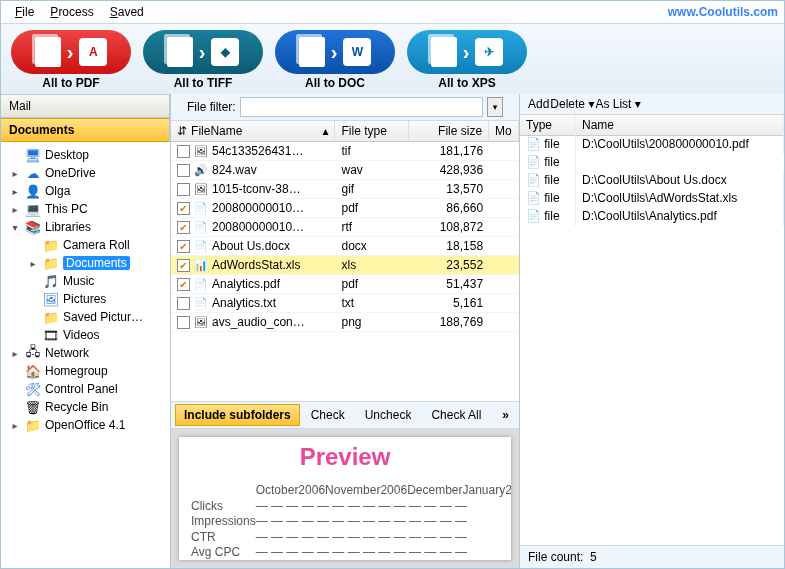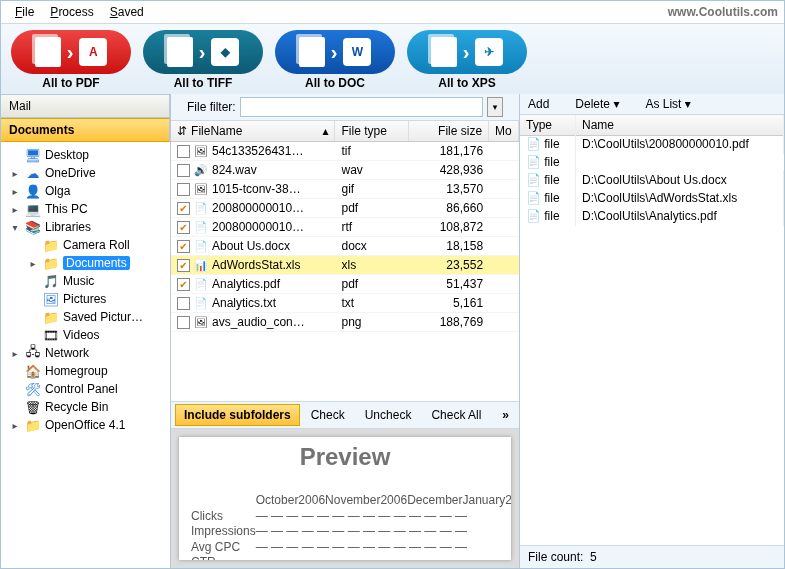--- a/index.html
+++ b/index.html
@@ -1,20 +1,20 @@
 <!DOCTYPE html>
 <html><head>
 <meta charset="utf-8">
 <style>
 * { box-sizing: border-box; margin: 0; padding: 0; font-family: "Segoe UI", Tahoma, sans-serif; font-size: 12px; }
 body { width: 785px; height: 569px; background: #e8f2f9; display: flex; flex-direction: column; overflow: hidden; border: 1px solid #a9c5da; }
 .menubar { display: flex; align-items: center; padding: 2px 6px; background: #fff; border-bottom: 1px solid #d0d8e0; }
 .menubar .mi { padding: 2px 8px; cursor: default; }
 .menubar .mi:first-letter { text-decoration: underline; }
-.menubar .brand { margin-left: auto; color: #737373; font-weight: 600; }
+.menubar .brand { margin-left: auto; color: #3b82f6; font-weight: 600; }
 .toolbar { display: flex; gap: 12px; padding: 6px 10px 4px; background: linear-gradient(#f4f9fd, #e3eef7); }
 .tb { display: flex; flex-direction: column; align-items: center; gap: 2px; }
 .tb .pill { width: 120px; height: 44px; border-radius: 22px; display: flex; align-items: center; justify-content: center; gap: 6px; color: #fff; font-weight: bold; }
 .tb .pill.red { background: linear-gradient(#e44, #c11); }
 .tb .pill.teal { background: linear-gradient(#1a7f9b, #0d5a73); }
 .tb .pill.blue { background: linear-gradient(#1f74d8, #0b4fa8); }
 .tb .pill.sky { background: linear-gradient(#28a6e0, #0f7fb8); }
 .tb .lbl { font-weight: 600; font-size: 12px; }
 .pill .doc { width: 26px; height: 30px; background: #fff; border-radius: 2px; position: relative; }
 .pill .doc::before { content:""; position:absolute; left:-3px; top:-3px; width:26px; height:30px; background:#fff; border-radius:2px; opacity:.6; }
@@ -43,24 +43,24 @@
 .fr .c { padding:0 6px; overflow:hidden; text-overflow:ellipsis; white-space:nowrap; display:flex; align-items:center; gap:4px;}
 .c.fn { width:165px; } .c.ft { width:74px; } .c.fs { width:80px; text-align:right; justify-content:flex-end; } .c.fm { width:30px; }
 .fr .cb { width:13px; height:13px; border:1px solid #888; display:inline-flex; align-items:center; justify-content:center; font-size:10px; color:#d97a00; background:#fff;}
 .fr .fi { width:14px; height:14px; display:inline-flex; align-items:center; justify-content:center; font-size:11px;}
 .bottombar { display:flex; align-items:center; padding:2px 4px; background:#eef5fb; border-top:1px solid #cdd9e4; gap:2px;}
 .bottombar .btn { padding:3px 8px; border:1px solid transparent; cursor:default;}
 .bottombar .btn.active { background: linear-gradient(#ffe087,#ffc23a); border:1px solid #d9a600; font-weight:600;}
 .bottombar .more { margin-left:auto; padding:0 6px; font-weight:bold;}
 .preview { height:140px; background:#dcdcdc; border-top:1px solid #cdd9e4; padding:8px; overflow:hidden;}
 .preview .sheet { background:#fff; height:100%; padding:6px 12px; box-shadow:0 0 4px rgba(0,0,0,.3); overflow:hidden;}
-.preview .title { text-align:center; color:#737373; font-size:24px; font-weight:600; margin-bottom:22px;}
+.preview .title { text-align:center; color:#ec4899; font-size:24px; font-weight:600; margin-bottom:12px;}
 .preview .mini { font-size:5px; color:#555; line-height:1.3; }
 .right { width:264px; display:flex; flex-direction:column; background:#fff;}
-.rtool { display:flex; gap:26px; padding:3px 8px; background:#eef5fb; border-bottom:1px solid #cdd9e4;}
+.rtool { display:flex; gap:1px; padding:3px 8px; background:#eef5fb; border-bottom:1px solid #cdd9e4;}
 .rtool span { cursor:default; }
 .rgrid { flex:1; overflow:auto; }
 .rh { display:flex; background: linear-gradient(#fbfbfb,#ececec); border-bottom:1px solid #ccc;}
 .rh .c, .rr .c { padding:3px 6px; border-right:1px solid #eee;}
 .rr { display:flex; align-items:flex-end; height:18px;}
 .c.rt { width:56px; } .c.rn { flex:1; }
 .rcount { padding:4px 8px; border-top:1px solid #cdd9e4; background:#eef5fb;}
 .ic-folder { color:#f5c84c; } .ic-blue { color:#1e6fd8; } .ic-green{color:#3a9a3a;}
 </style>
 </head>
@@ -338,25 +338,25 @@
                 </tr>
            <tr>
                   <td>Clicks</td>
                   <td colspan="14">— — — — — — — — — — — — — —</td>
                 </tr>
            <tr>
                   <td>Impressions</td>
                   <td colspan="14">— — — — — — — — — — — — — —</td>
                 </tr>
            <tr>
+                  <td>CTR</td>
+                  <td colspan="14">— — — — — — — — — — — — — —</td>
+                </tr>
+           <tr>
                   <td>Avg CPC</td>
-                  <td colspan="14">— — — — — — — — — — — — — —</td>
-                </tr>
-           <tr>
-                  <td>CTR</td>
                   <td colspan="14">— — — — — — — — — — — — — —</td>
                 </tr>
            <tr>
                   <td>Conversion Rate</td>
                   <td colspan="14">— — — — — — — — — — — — — —</td>
                 </tr>
 
           </tbody>
             </table>
         </div>

